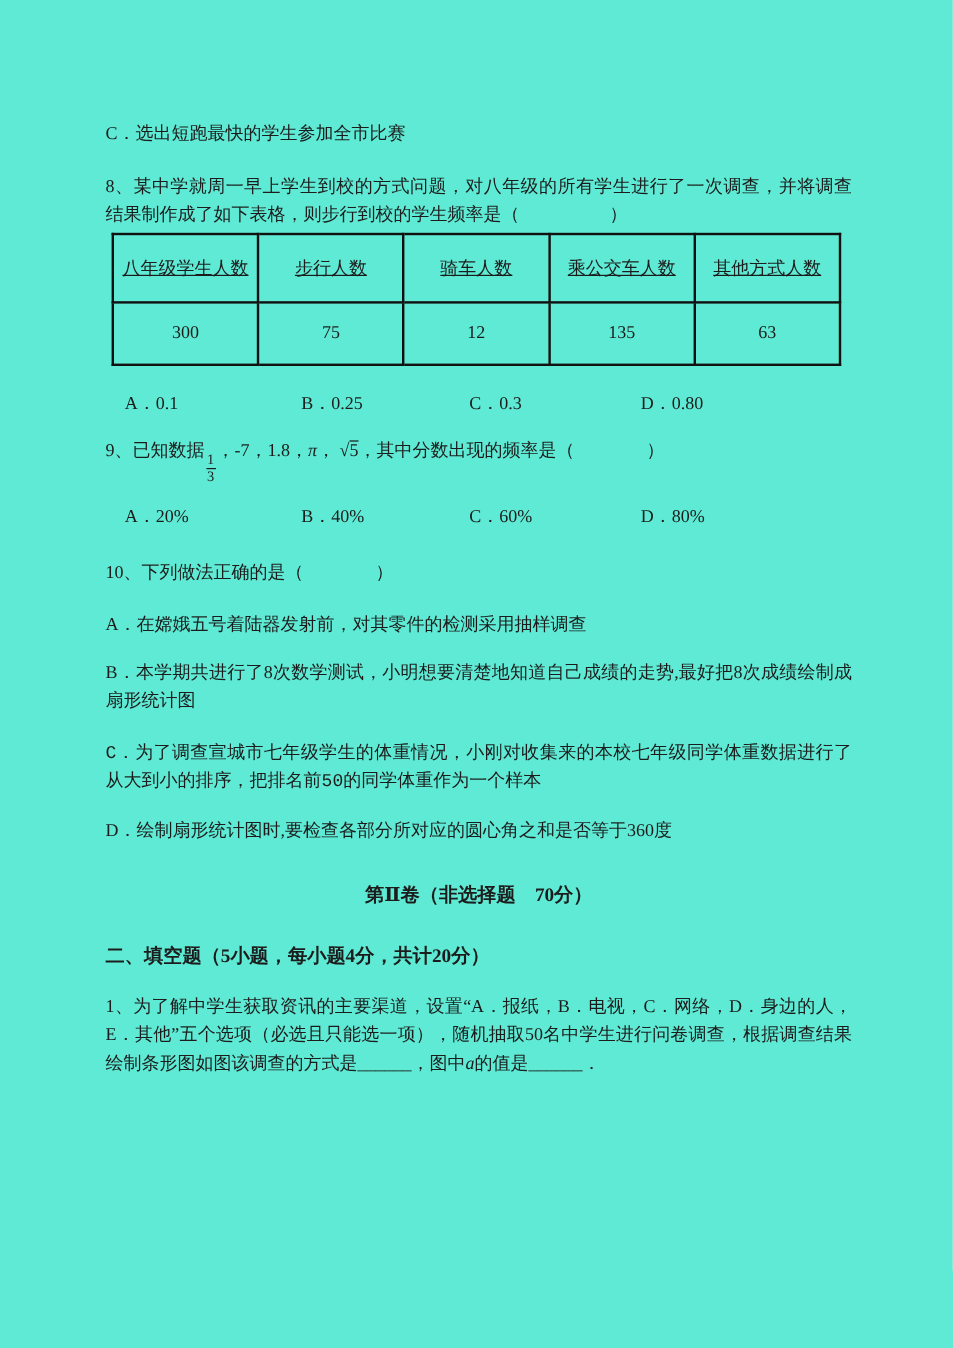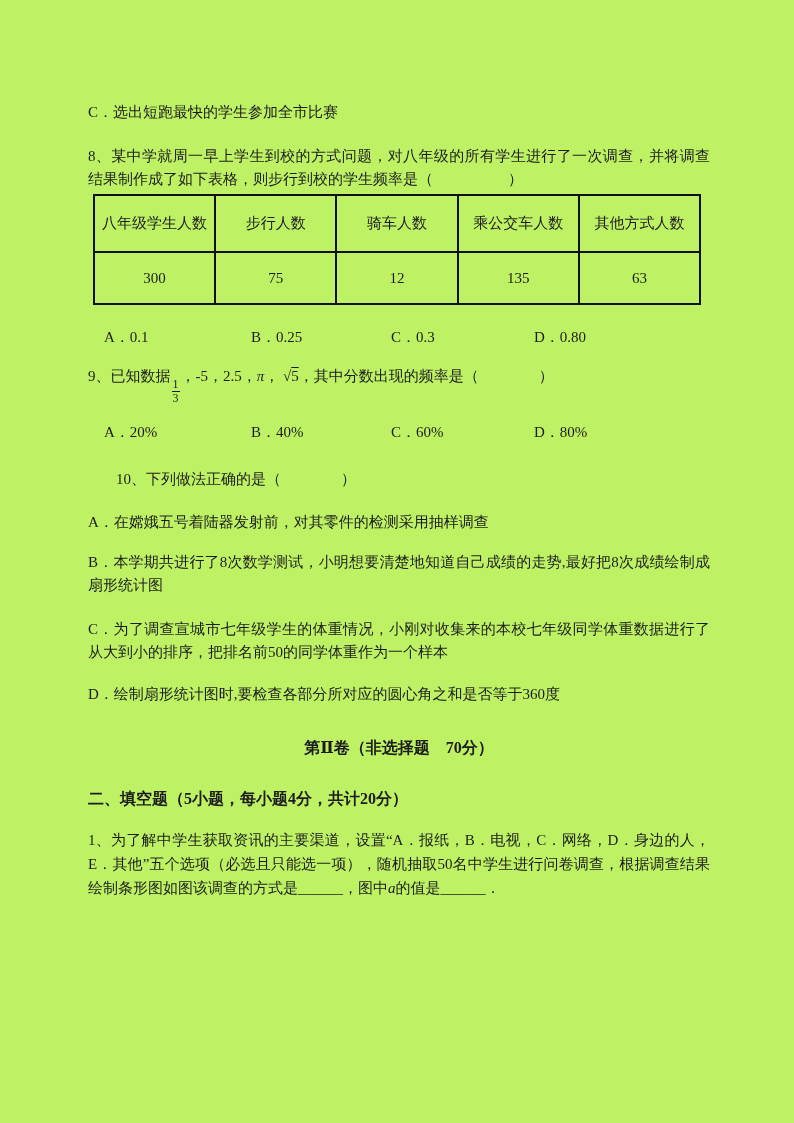--- a/index.html
+++ b/index.html
@@ -1,19 +1,19 @@
 <!DOCTYPE html>
 <html><head>
 <meta charset="utf-8">
 <style>
   html,body{margin:0;padding:0;background:#e8e8e8;}
   .page{
     position:relative;
     width:794px;height:1123px;
-    background:#bef264;
+    background:#5eead4;
     margin:0 auto;
     overflow:hidden;
     font-family:"Liberation Serif","DejaVu Serif",serif;
     color:#1c1c1c;
   }
   .content{position:absolute;left:88px;right:84px;top:0;}
   .para{
     font-size:15px;line-height:23px;margin:0;
     text-align:justify;text-justify:inter-ideograph;
     word-break:break-all;
@@ -25,34 +25,34 @@
     border-collapse:collapse;
     margin:3px 0 0 5px;
     width:608px;
     table-layout:fixed;
   }
   .survey-table td{
     border:2px solid #111111;
     text-align:center;vertical-align:middle;
     font-size:15px;padding:0;
   }
-  .survey-table tr.hdr td{height:55px;}
+  .survey-table tr.hdr td{height:55px;text-decoration:underline;}
   .survey-table tr.val td{height:50px;}
   .opts{display:flex;font-size:15px;line-height:23px;margin:16px;}
   .opts-q8{margin-top:21px;}
   .opts-q9{margin-top:15px;}
   .opts .o1{width:147px;}
   .opts .o2{width:140px;}
   .opts .o3{width:143px;}
   .opts .o4{flex:1;}
   .p-q9{margin-top:14px;}
-  .p-q10{margin-top:24px;margin-left:28px;}
+  .p-q10{margin-top:24px;}
   .p-q10a{margin-top:20px;}
   .p-q10b{margin-top:17px;}
-  .p-q10c{margin-top:21px;}
+  .p-q10c{margin-top:21px;font-family:Liberation Mono, monospace;}
   .p-q10d{margin-top:19px;}
   .section-title{
     margin:29px 0 0 0;
     font-size:16px;line-height:26px;font-weight:bold;
     text-align:center;
   }
   .sub-heading{
     margin:26px 0 0 0;
     font-size:16px;line-height:24px;font-weight:bold;
     text-align:left;
@@ -101,21 +101,21 @@
       <span class="o1">A．0.1</span>
       <span class="o2">B．0.25</span>
       <span class="o3">C．0.3</span>
       <span class="o4">D．0.80</span>
     </p>
 
     <p class="para p-q9">
       <span>9、已知数据</span><span class="frac">
           <span class="num">1</span>
           <span class="den">3</span>
-        </span><span>，-5，2.5，</span><i class="var">π</i><span>， </span><span class="sqrt"><span>√</span><span class="rad">5</span></span><span>，其中分数出现的频率是（　　　　）</span>
+        </span><span>，-7，1.8，</span><i class="var">π</i><span>， </span><span class="sqrt"><span>√</span><span class="rad">5</span></span><span>，其中分数出现的频率是（　　　　）</span>
     </p>
 
     <p class="opts opts-q9">
       <span class="o1">A．20%</span>
       <span class="o2">B．40%</span>
       <span class="o3">C．60%</span>
       <span class="o4">D．80%</span>
     </p>
 
     <p class="para p-q10">10、下列做法正确的是（　　　　）</p>

